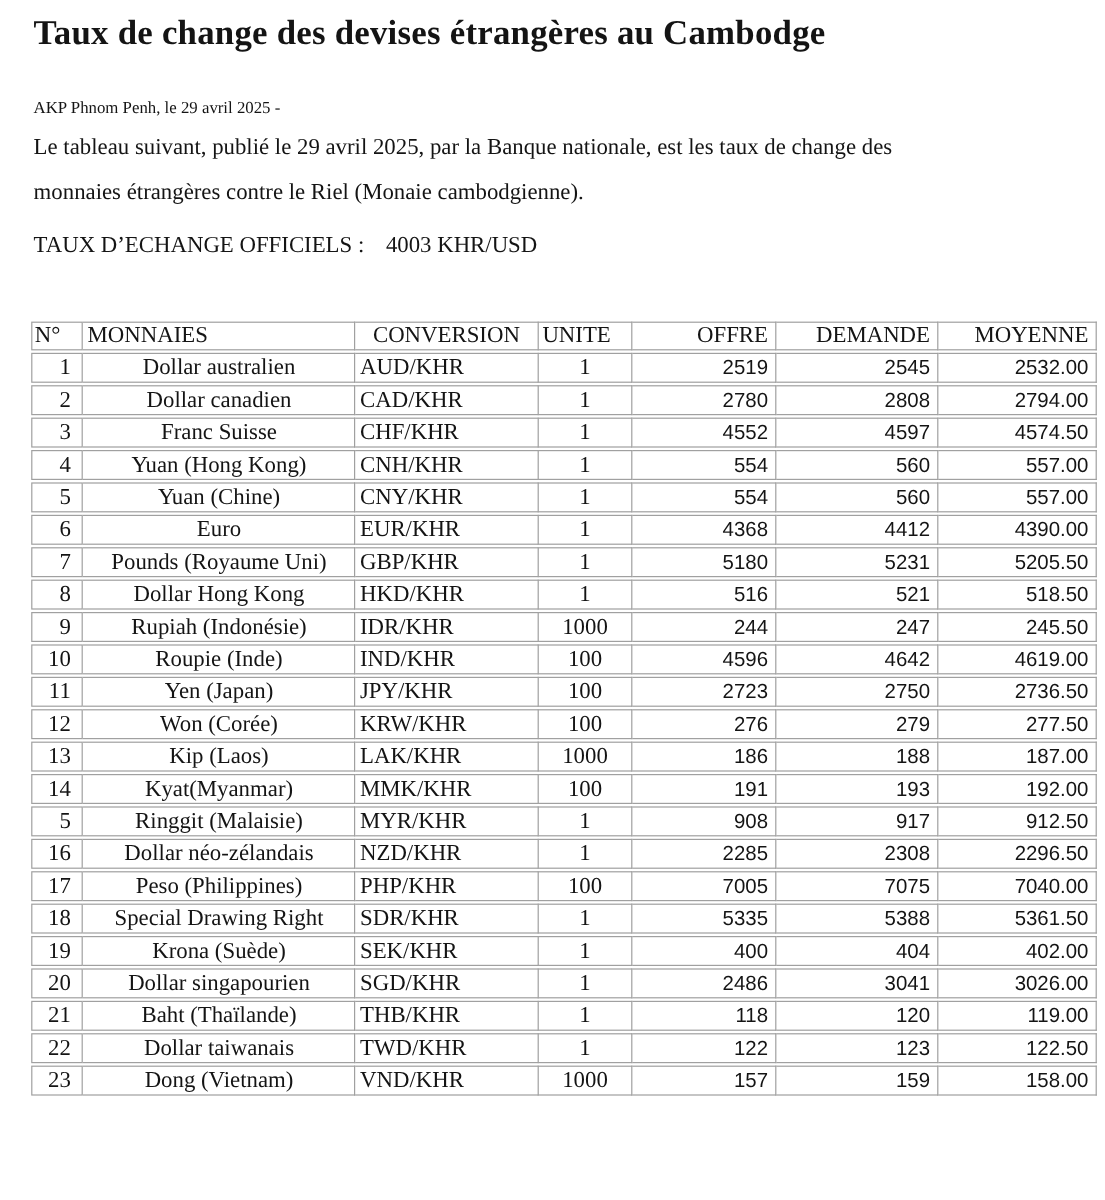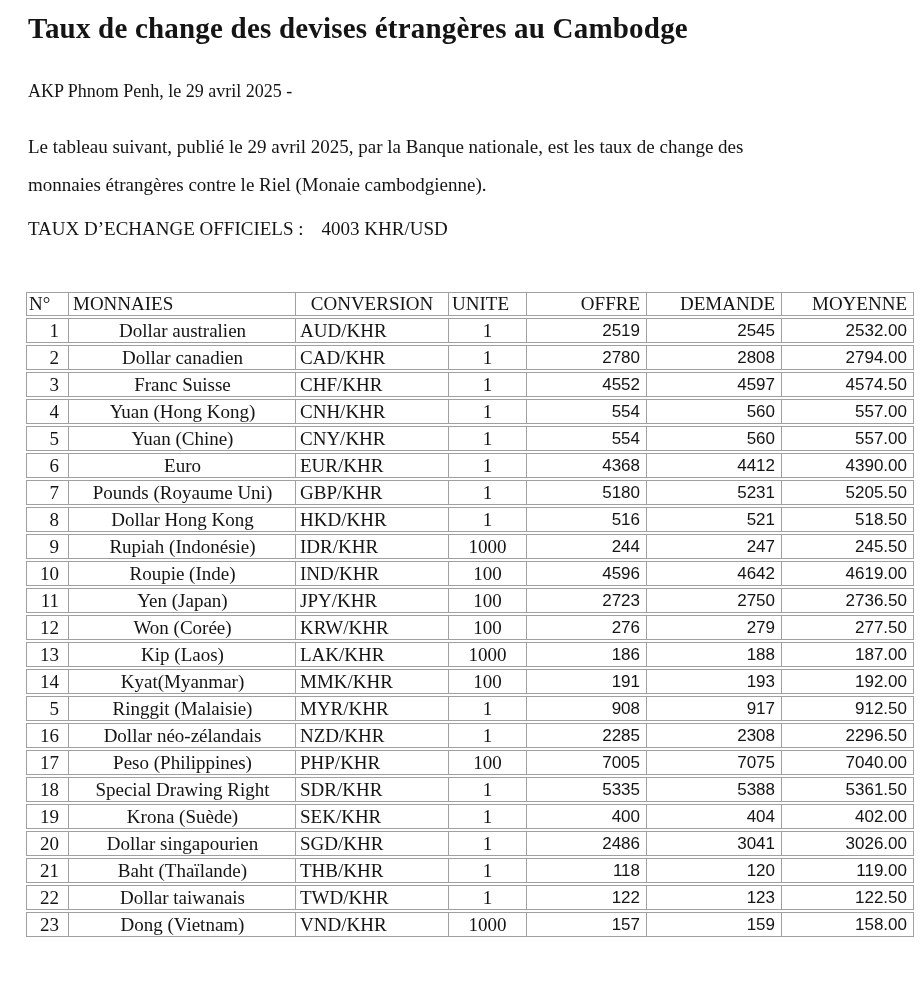--- a/index.html
+++ b/index.html
@@ -19,25 +19,24 @@
     font-family:"Liberation Serif", serif;
     font-weight:bold;
     font-size:29px;
     line-height:36px;
     margin-left:2px;
     letter-spacing:0.2px;
   }
   .dateline{
     margin-top:32px;
     margin-left:2px;
-    font-size:18px;
+    font-size:14px;
     line-height:26px;
   }
   .intro{
-    margin-top:24px;
     margin-left:2px;
     font-size:19px;
     line-height:38px;
   }
   .intro span{display:block;}
   .rate-line{
     margin-top:12px;
     margin-left:2px;
     font-size:19px;
     line-height:26px;

